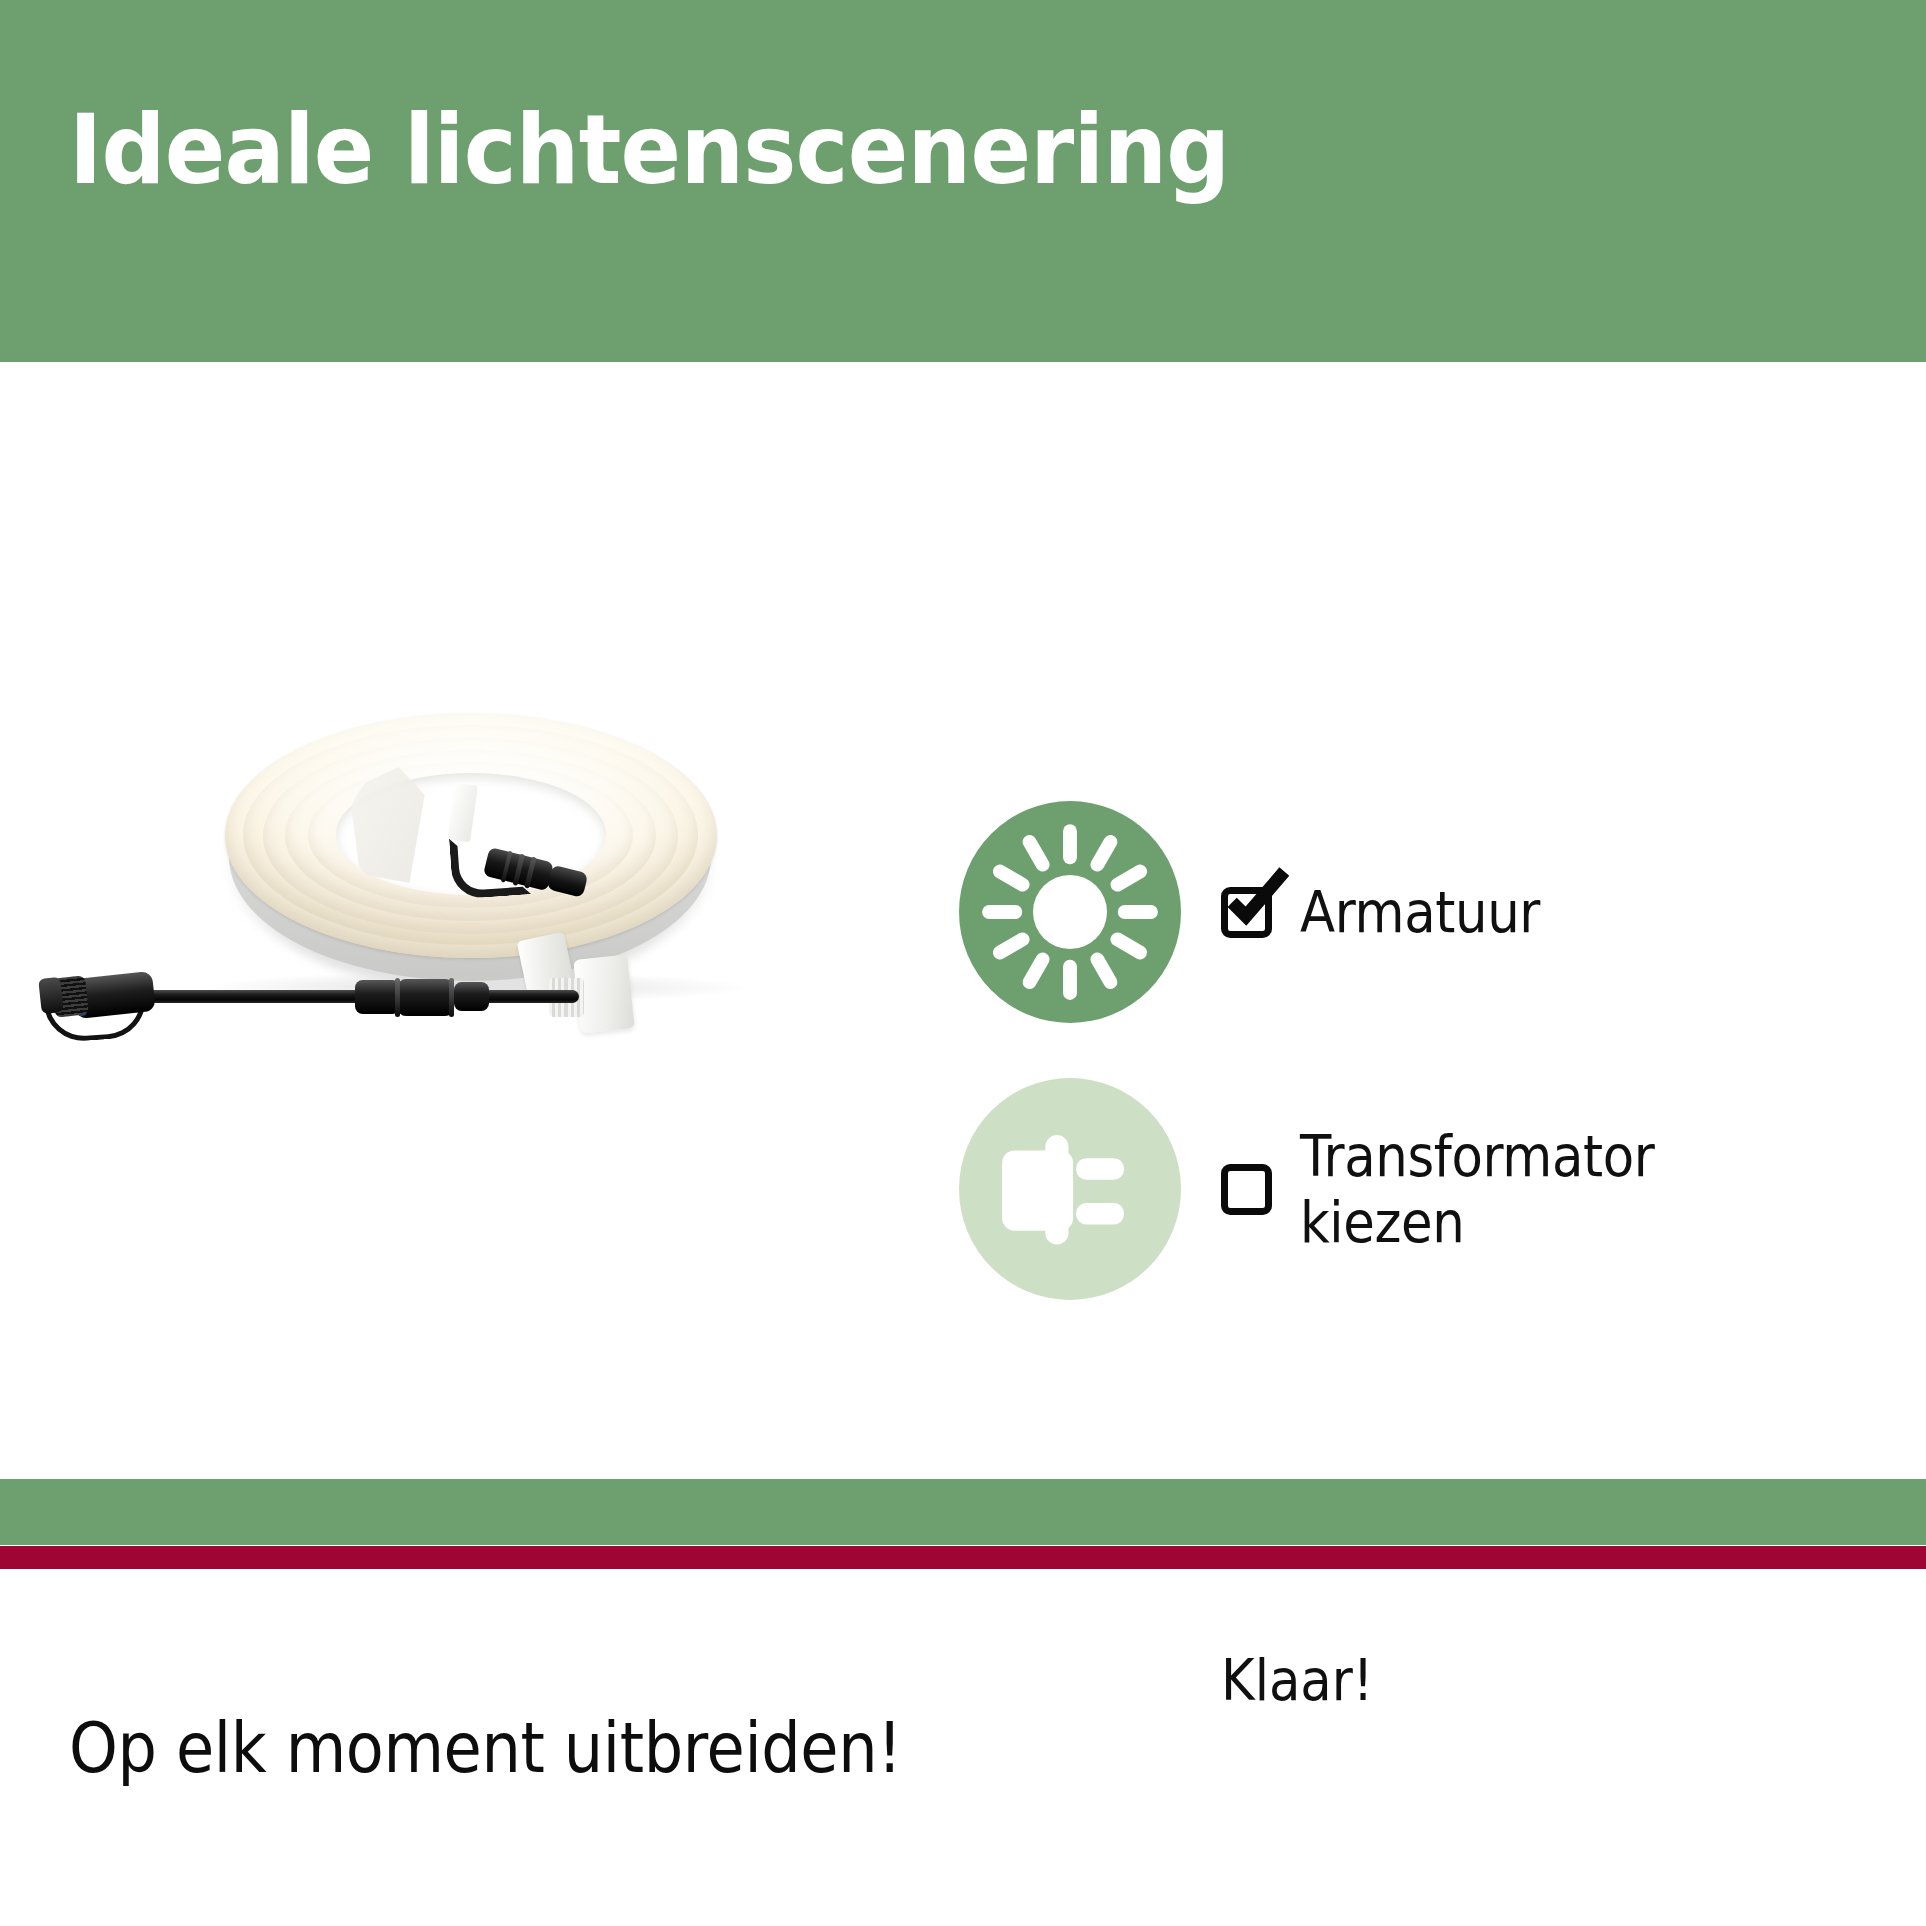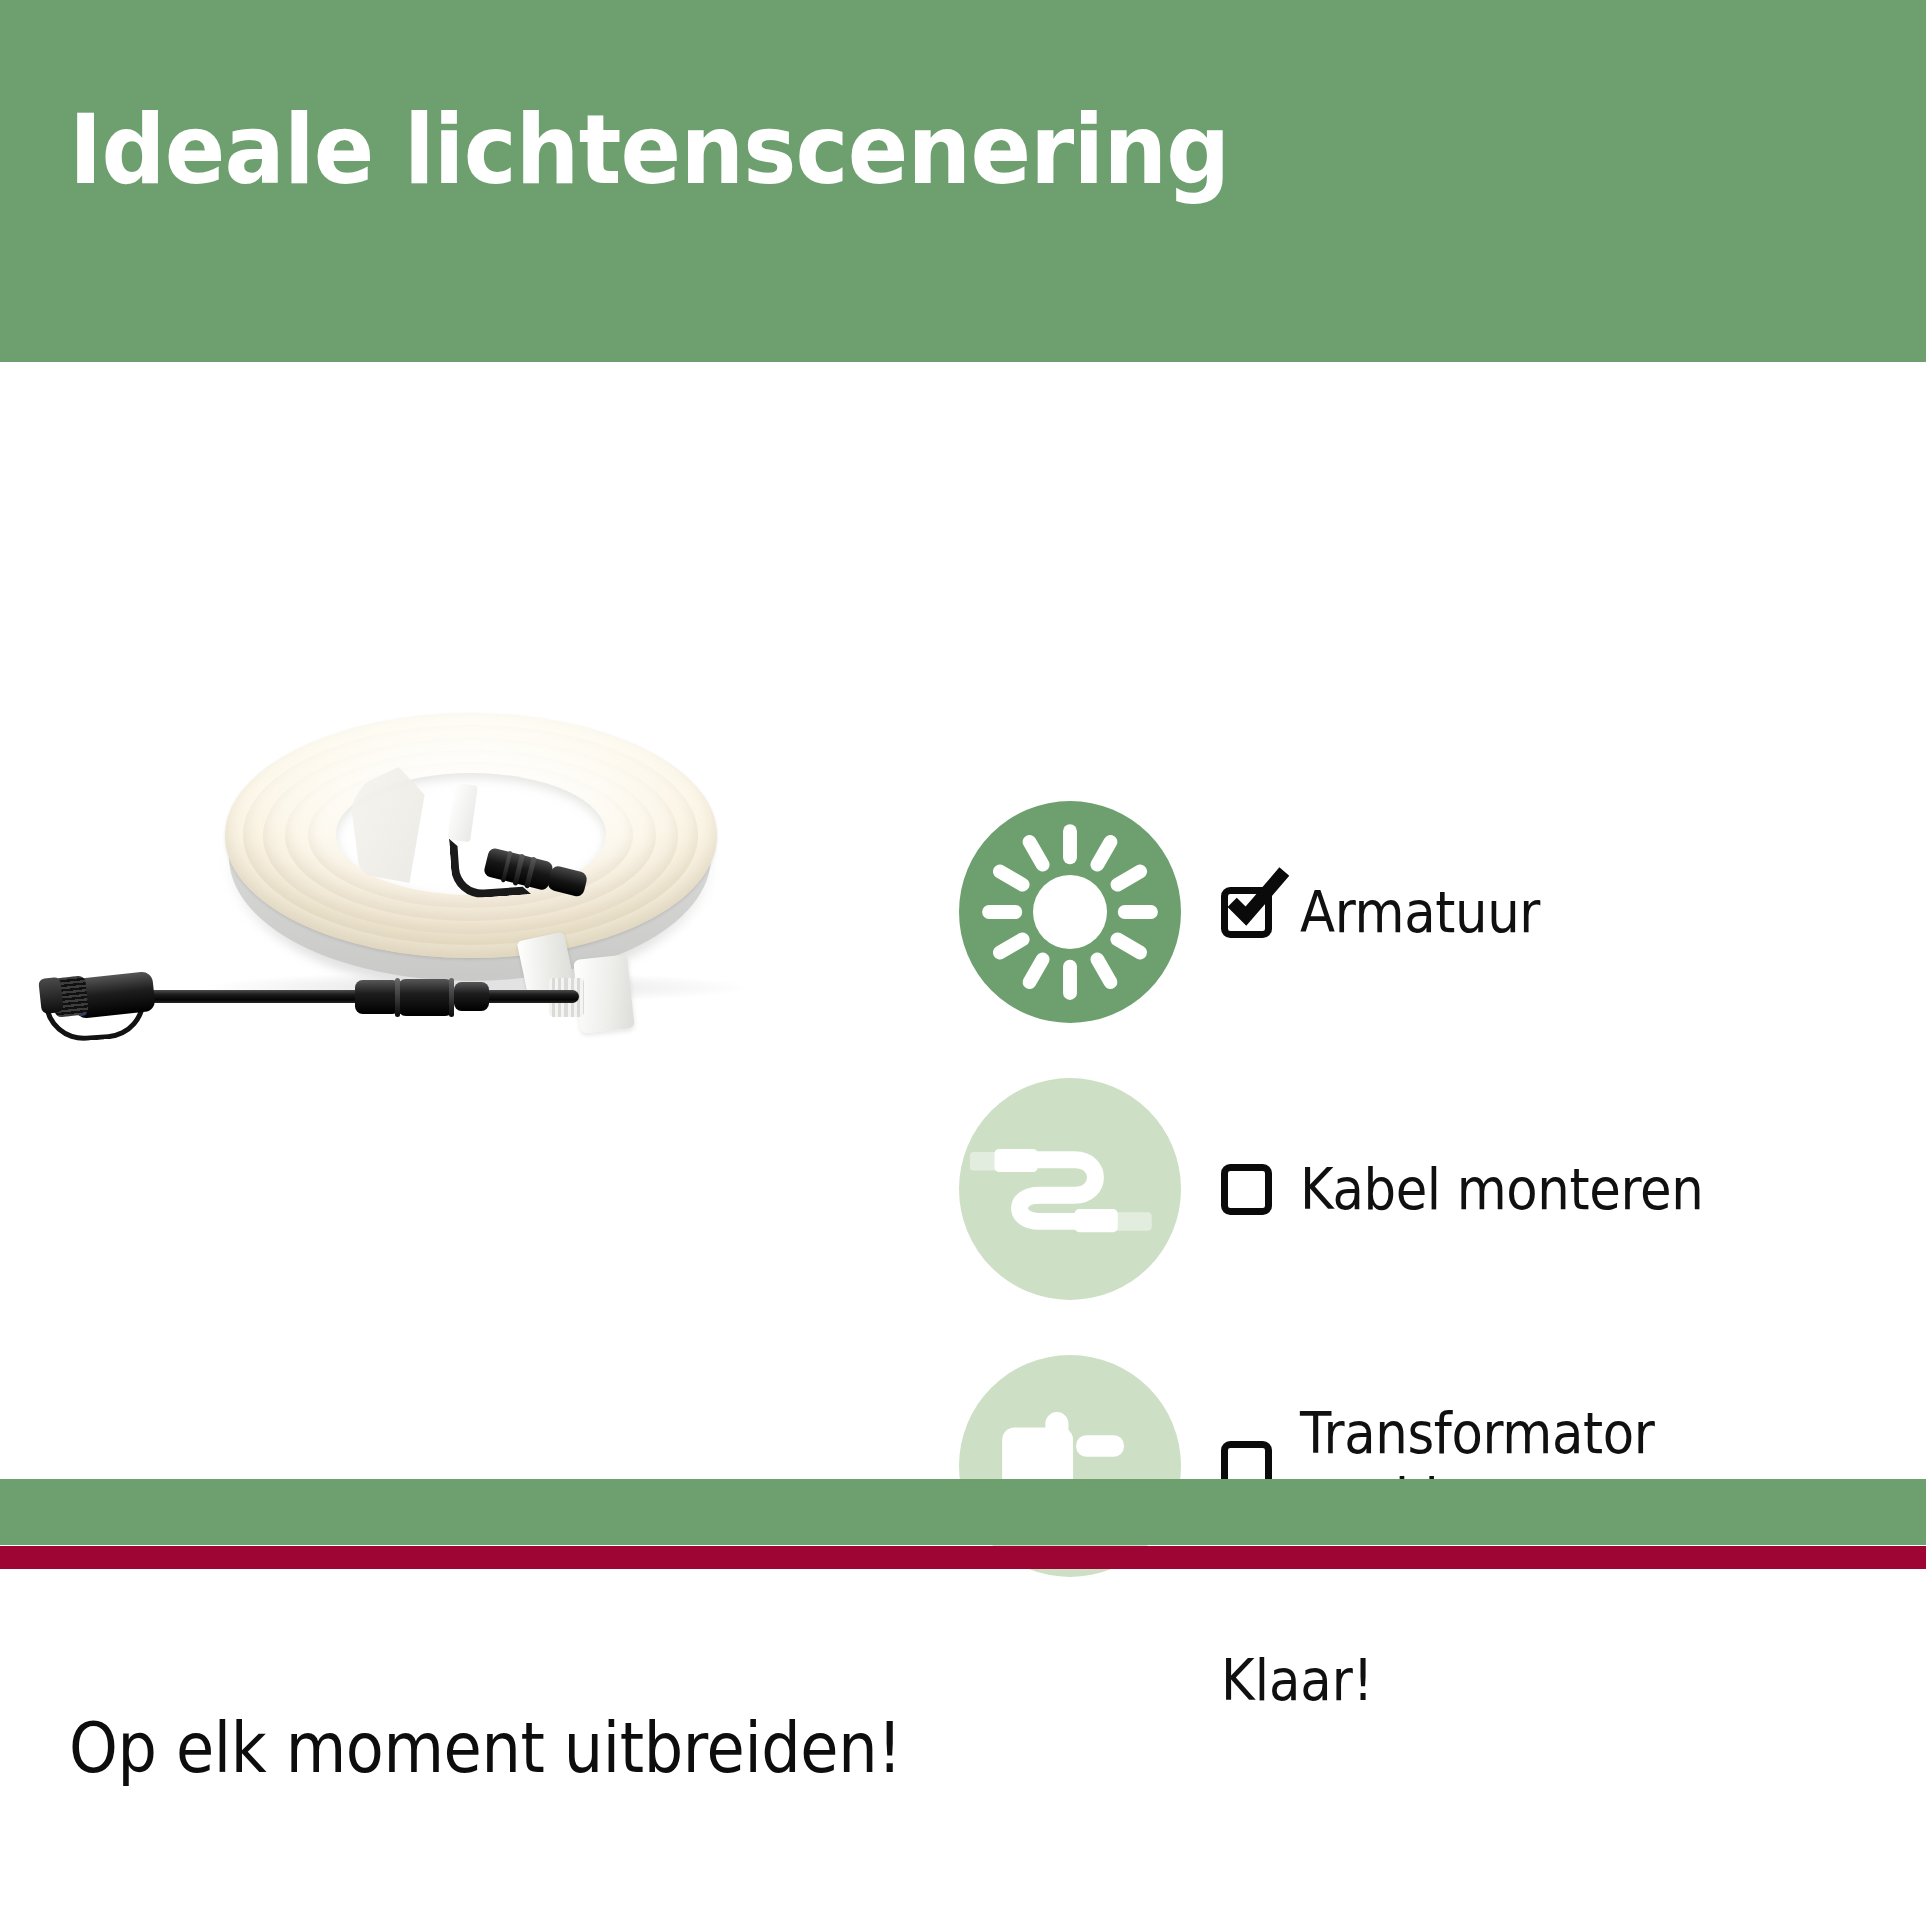--- a/index.html
+++ b/index.html
@@ -257,21 +257,20 @@
   
   .checklist {
     position: absolute;
     left: 959px;
     top: 439px;
     width: 948px;
   }
   .check-row {
     position: relative;
     height: 277px;
-    text-align: center;
   }
   .icon-circle {
     position: absolute;
     left: 0;
     top: 0;
     width: 222px;
     height: 222px;
     border-radius: 50%;
   }
   .icon-circle.solid  { background: #6DA06E; }
@@ -442,37 +441,20 @@
         <div class="checkbox">
           <div class="box"></div>
           <svg class="tick" viewBox="0 0 86 86" xmlns="http://www.w3.org/2000/svg">
             <path d="M8 46 L26 64 L76 6" fill="none" stroke="#0a0a0a" stroke-width="17" stroke-linecap="butt" stroke-linejoin="miter"></path>
           </svg>
         </div>
         <div class="row-label">Armatuur</div>
       </div>
     </div>
 
-    <div class="check-row">
-      <div class="icon-circle faded">
-        <svg viewBox="0 0 288 288" xmlns="http://www.w3.org/2000/svg" aria-hidden="true">
-          <path d="M86 106 H150 C186 106 186 152 150 152 H104 C70 152 70 186 104 186 H168" fill="none" stroke="#ffffff" stroke-width="22" stroke-linecap="round"></path>
-          <rect x="46" y="92" width="56" height="30" rx="6" fill="#ffffff"></rect>
-          <rect x="14" y="96" width="40" height="24" rx="5" fill="#ffffff" opacity="0.45"></rect>
-          <rect x="150" y="170" width="56" height="30" rx="6" fill="#ffffff"></rect>
-          <rect x="198" y="174" width="52" height="24" rx="5" fill="#ffffff" opacity="0.45"></rect>
-        </svg>
-      </div>
-      <div class="row-right">
-        <div class="checkbox">
-          <div class="box"></div>
-        </div>
-        <div class="row-label">Kabel monteren</div>
-      </div>
-    </div>
 
     <div class="check-row">
       <div class="icon-circle faded">
         <svg viewBox="0 0 288 288" xmlns="http://www.w3.org/2000/svg" aria-hidden="true">
           <rect x="56" y="94" width="92" height="104" rx="16" fill="#ffffff"></rect>
           <rect x="112" y="74" width="30" height="142" rx="15" fill="#ffffff"></rect>
           <rect x="152" y="104" width="62" height="28" rx="13" fill="#ffffff"></rect>
           <rect x="152" y="162" width="62" height="28" rx="13" fill="#ffffff"></rect>
         </svg>
       </div>

